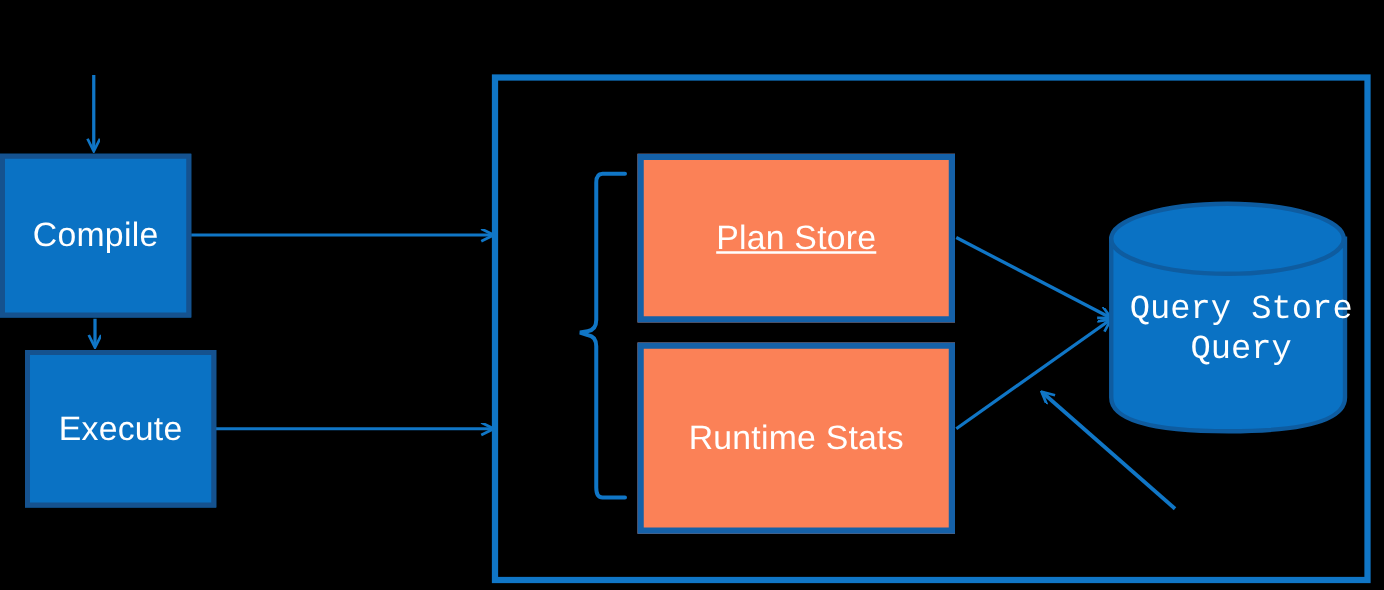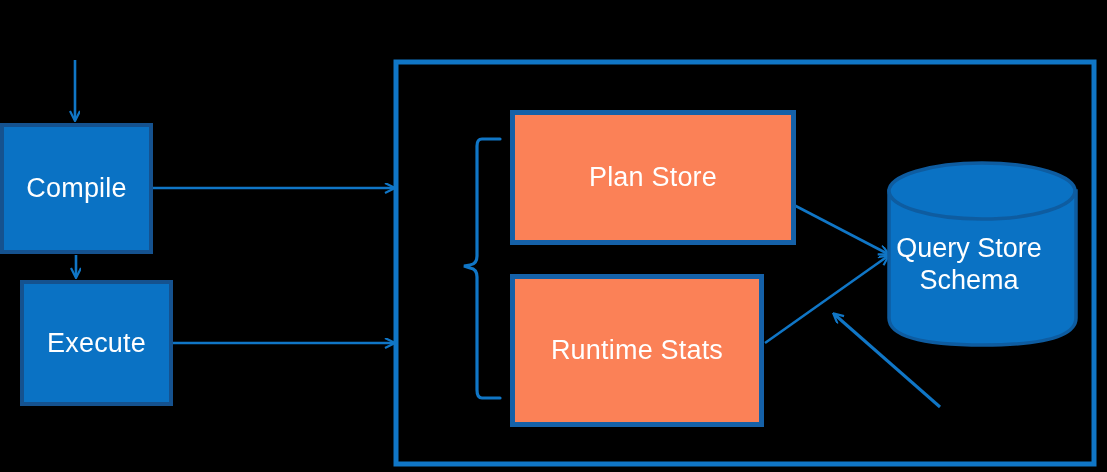--- a/index.html
+++ b/index.html
@@ -45,27 +45,28 @@
     border: 5px solid #1561A8;
     font-size: 27px;
   }
   .cyl-label {
     position: absolute;
     color: #FFFFFF;
     font-size: 27px;
     line-height: 32px;
     text-align: center;
     width: 210px;
-    left: 864px;
+    left: 888px;
     top: 232px;
+    font-family: Liberation Mono, monospace;
   }
   
   #node-compile   { left: 0px;   top: 123px; width: 153px; height: 131px; }
   #node-execute   { left: 0px;   top: 280px; width: 153px; height: 126px; margin-left: 20px; }
-  #node-planstore { left: 510px; top: 110px; width: 286px; height: 135px; }
+  #node-planstore { left: 510px; top: 123px; width: 254px; height: 135px; text-decoration: underline; }
   #node-runtime   { left: 510px; top: 274px; width: 254px; height: 153px; }
 </style>
 </head>
 <body>
 
 <div id="canvas">
 
   <svg class="svg-layer" viewBox="0 0 1107 472" xmlns="http://www.w3.org/2000/svg">
     <defs>
       <marker id="ahead" markerWidth="12" markerHeight="12" refX="10" refY="5" orient="auto" markerUnits="userSpaceOnUse">
@@ -109,16 +110,16 @@
   <div class="node orange-box" id="node-planstore">
     <span>Plan Store</span>
   </div>
 
   <div class="node orange-box" id="node-runtime">
     <span>Runtime Stats</span>
   </div>
 
   <div class="cyl-label">
     <div>Query Store</div>
-    <div>Schema</div>
+    <div>Query</div>
   </div>
 
 </div>
 
 </body></html>

